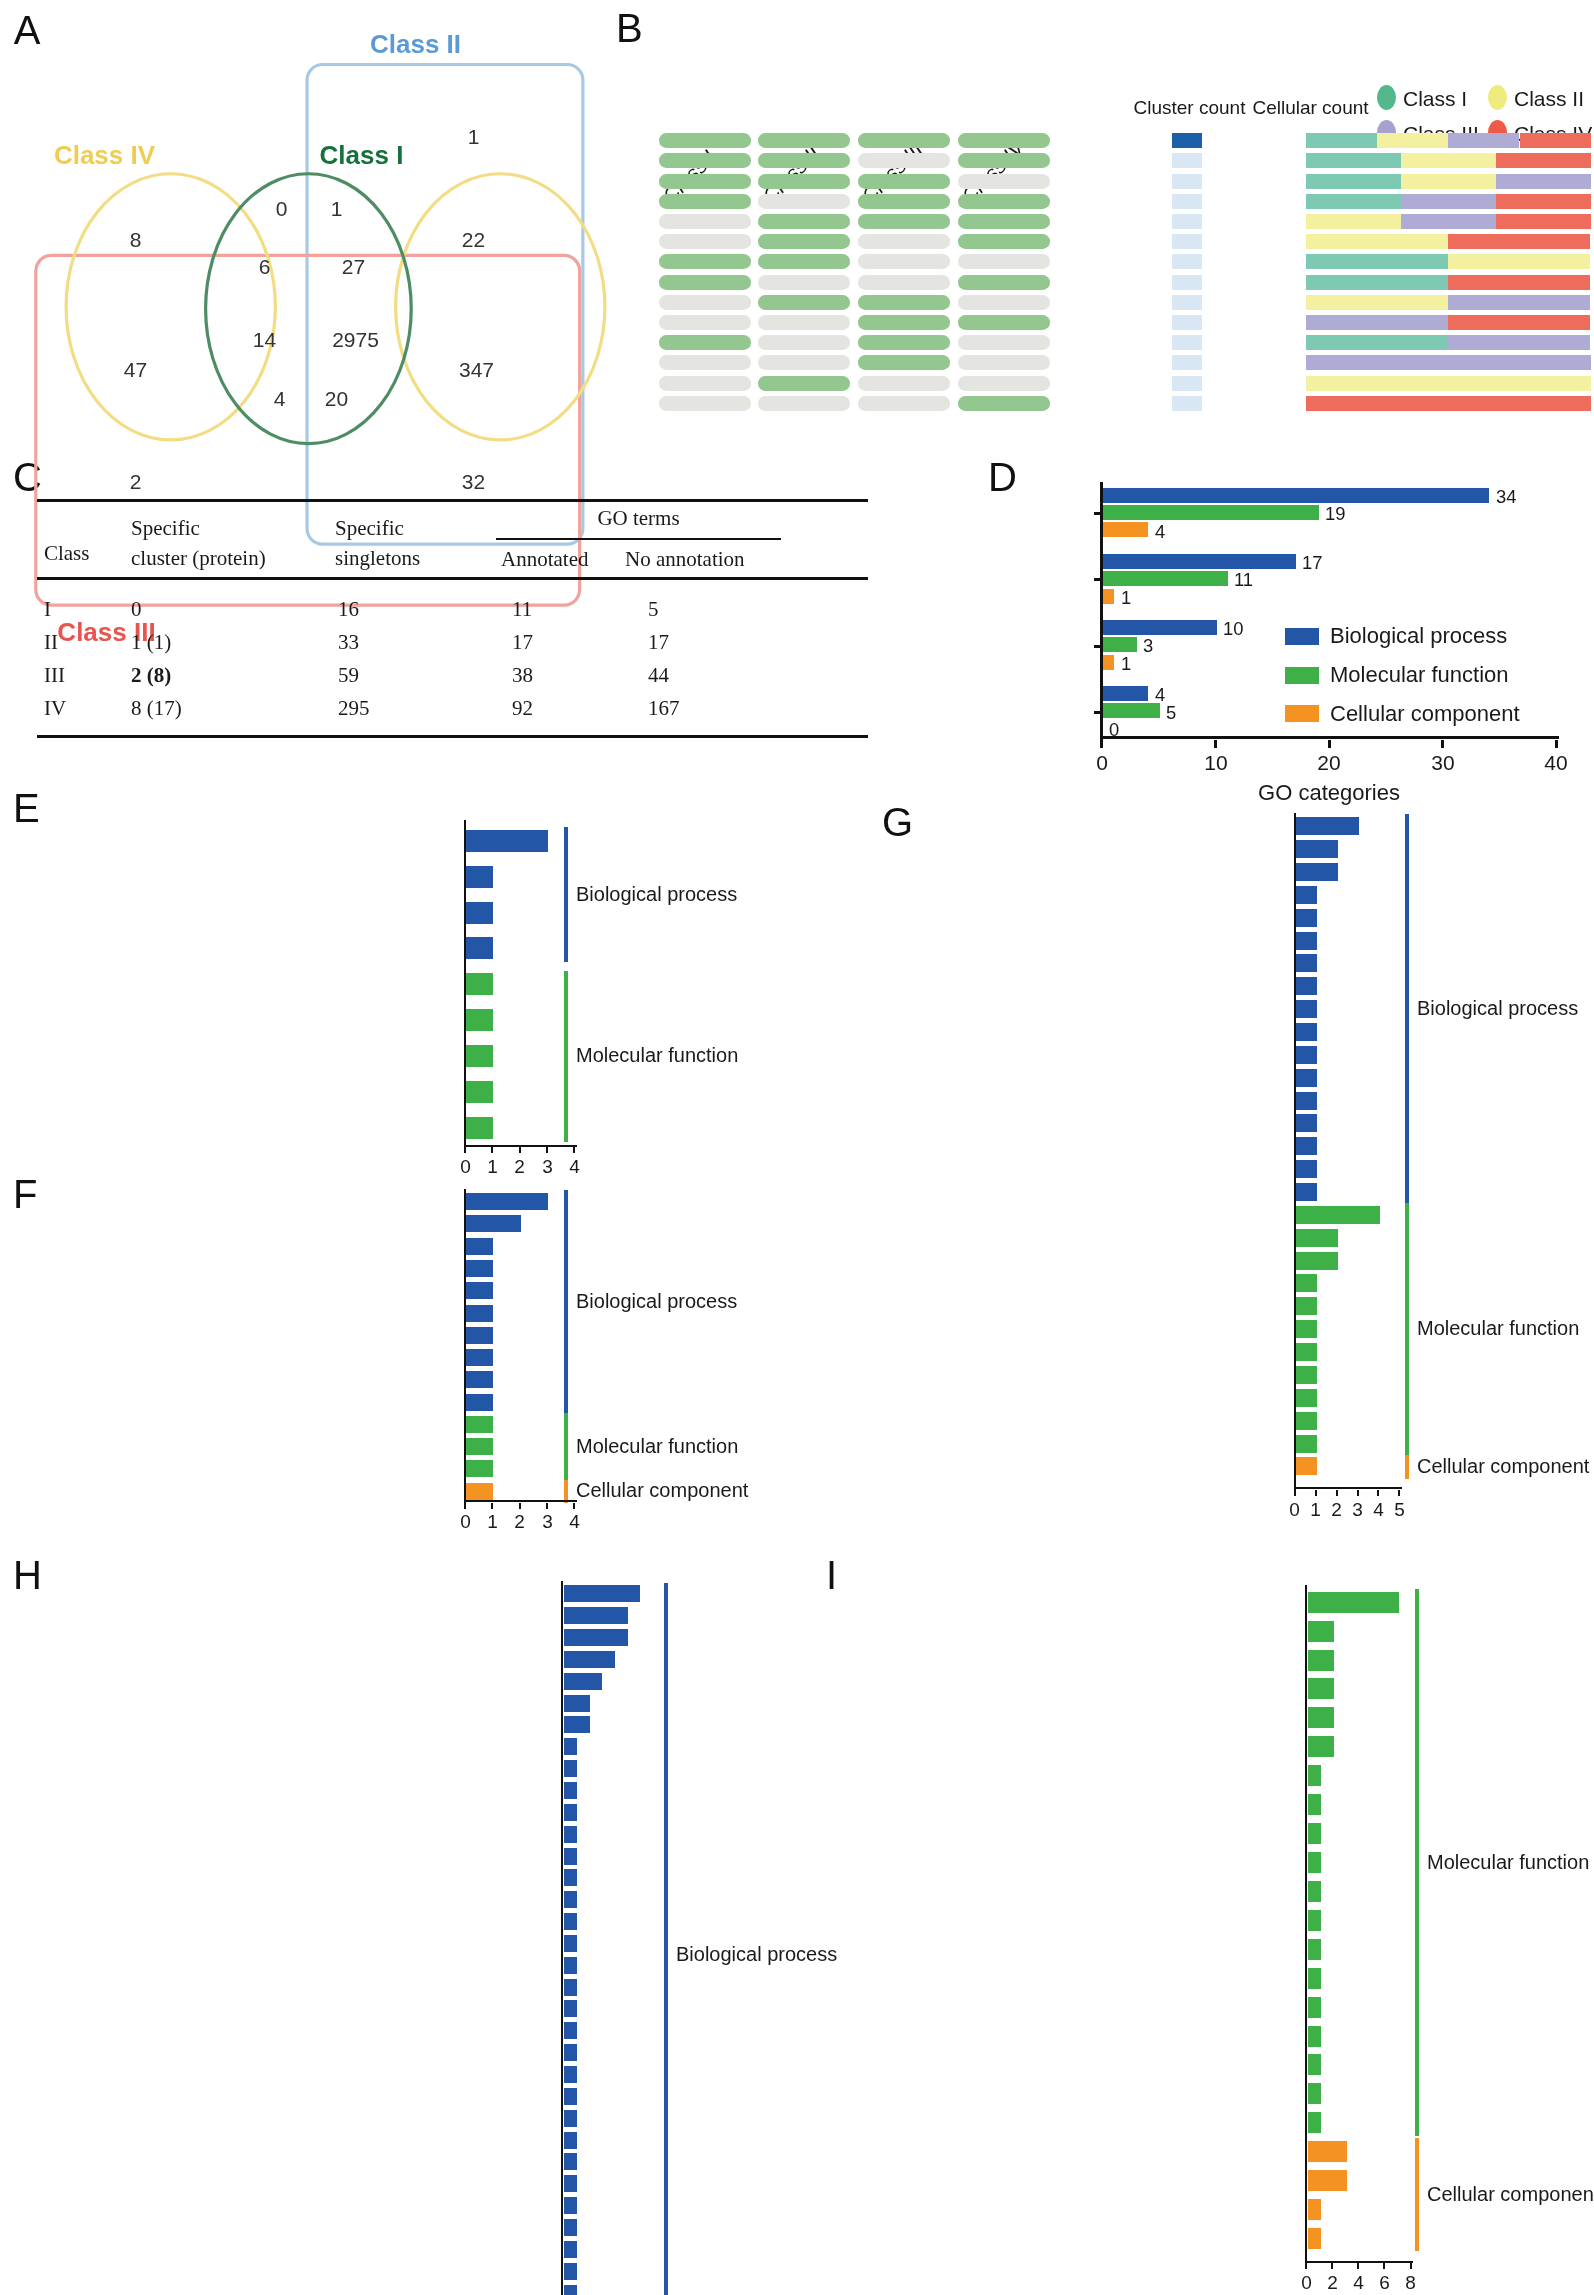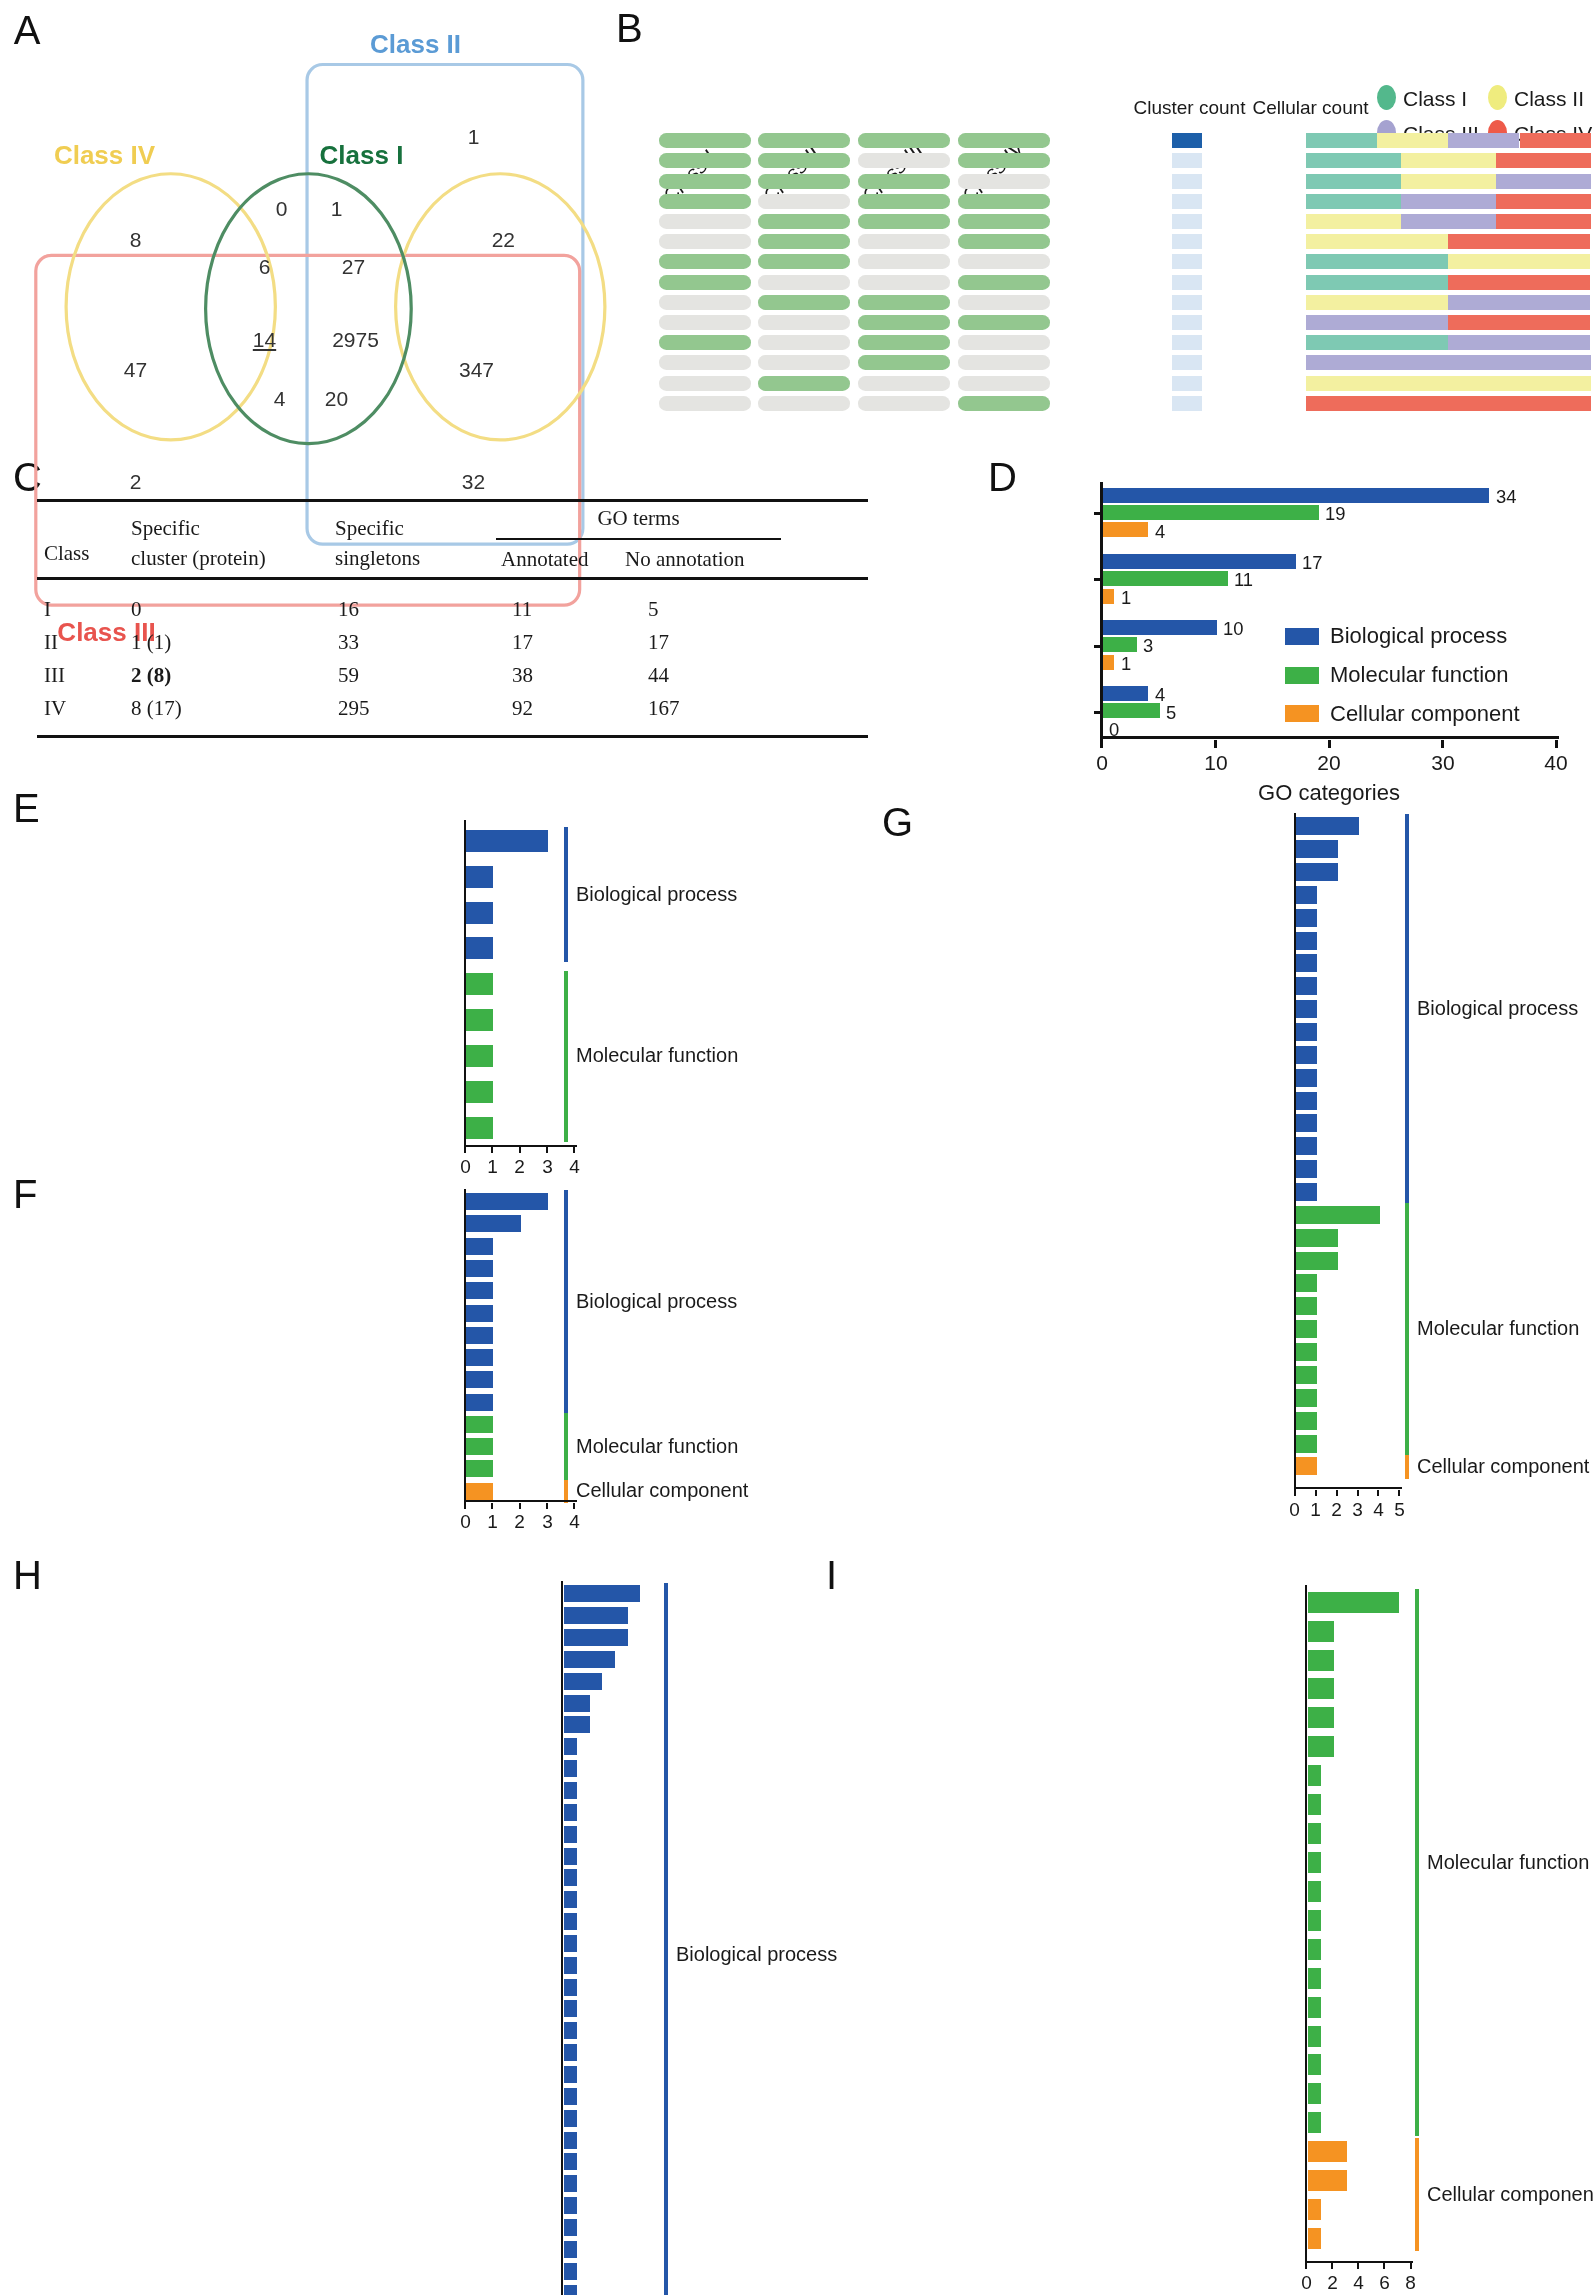--- a/index.html
+++ b/index.html
@@ -30,24 +30,24 @@
     <rect x="78" y="556" width="1185" height="762" rx="34" fill="none" stroke="#f2a29d" stroke-width="7"></rect>
     <ellipse cx="372" cy="668" rx="228" ry="290" fill="none" stroke="#f3dd84" stroke-width="7"></ellipse>
     <ellipse cx="1090" cy="668" rx="228" ry="290" fill="none" stroke="#f3dd84" stroke-width="7"></ellipse>
     <ellipse cx="672" cy="672" rx="224" ry="294" fill="none" stroke="#4e8d63" stroke-width="7"></ellipse>
   </svg>
   <div id="vennLayer" class="abs" style="left:0;top:0;">
       <div style="position: absolute; left: 432px; top: 125px; width: 83px; text-align: center; font-size: 21px; color: rgb(51, 51, 51);">1</div>
       <div style="position: absolute; left: 94px; top: 228px; width: 83px; text-align: center; font-size: 21px; color: rgb(51, 51, 51);">8</div>
       <div style="position: absolute; left: 240px; top: 197px; width: 83px; text-align: center; font-size: 21px; color: rgb(51, 51, 51);">0</div>
       <div style="position: absolute; left: 295px; top: 197px; width: 83px; text-align: center; font-size: 21px; color: rgb(51, 51, 51);">1</div>
-      <div style="position: absolute; left: 432px; top: 228px; width: 83px; text-align: right; font-size: 21px; color: rgb(51, 51, 51);">22</div>
+      <div style="position: absolute; left: 432px; top: 228px; width: 83px; text-align: center; font-size: 21px; color: rgb(51, 51, 51);">22</div>
       <div style="position: absolute; left: 223px; top: 255px; width: 83px; text-align: center; font-size: 21px; color: rgb(51, 51, 51);">6</div>
       <div style="position: absolute; left: 312px; top: 255px; width: 83px; text-align: center; font-size: 21px; color: rgb(51, 51, 51);">27</div>
-      <div style="position: absolute; left: 223px; top: 328px; width: 83px; text-align: center; font-size: 21px; color: rgb(51, 51, 51); text-decoration: underline;">14</div>
+      <div style="position: absolute; left: 223px; top: 328px; width: 83px; text-align: center; font-size: 21px; color: rgb(51, 51, 51);">14</div>
       <div style="position: absolute; left: 314px; top: 328px; width: 83px; text-align: center; font-size: 21px; color: rgb(51, 51, 51);">2975</div>
       <div style="position: absolute; left: 94px; top: 358px; width: 83px; text-align: center; font-size: 21px; color: rgb(51, 51, 51);">47</div>
       <div style="position: absolute; left: 435px; top: 358px; width: 83px; text-align: center; font-size: 21px; color: rgb(51, 51, 51);">347</div>
       <div style="position: absolute; left: 238px; top: 387px; width: 83px; text-align: center; font-size: 21px; color: rgb(51, 51, 51);">4</div>
       <div style="position: absolute; left: 295px; top: 387px; width: 83px; text-align: center; font-size: 21px; color: rgb(51, 51, 51);">20</div>
       <div style="position: absolute; left: 94px; top: 470px; width: 83px; text-align: center; font-size: 21px; color: rgb(51, 51, 51);">2</div>
       <div style="position: absolute; left: 432px; top: 470px; width: 83px; text-align: center; font-size: 21px; color: rgb(51, 51, 51);">32</div>
       <div style="position: absolute; left: 342px; top: 28.5px; width: 147px; text-align: center; font-size: 26px; font-weight: 700; color: rgb(91, 155, 213);">Class II</div>
       <div style="position: absolute; left: 31px; top: 140px; width: 147px; text-align: center; font-size: 26px; font-weight: 700; color: rgb(240, 205, 82);">Class IV</div>
       <div style="position: absolute; left: 288px; top: 140px; width: 147px; text-align: center; font-size: 26px; font-weight: 700; color: rgb(23, 113, 61);">Class I</div>

